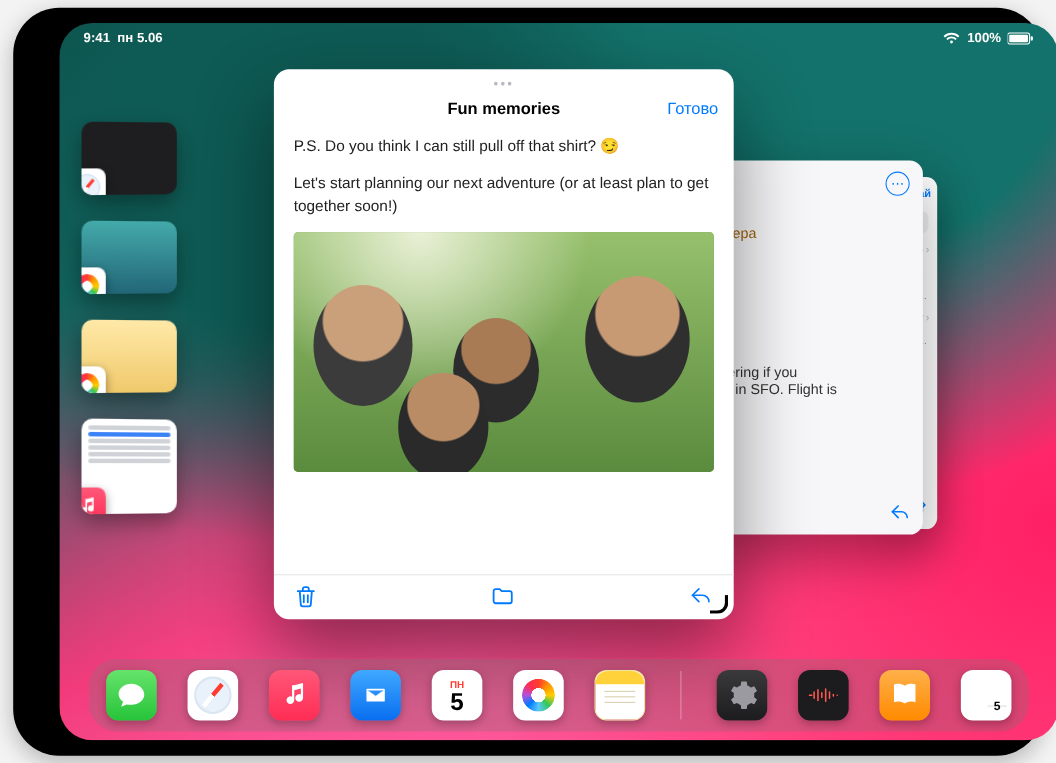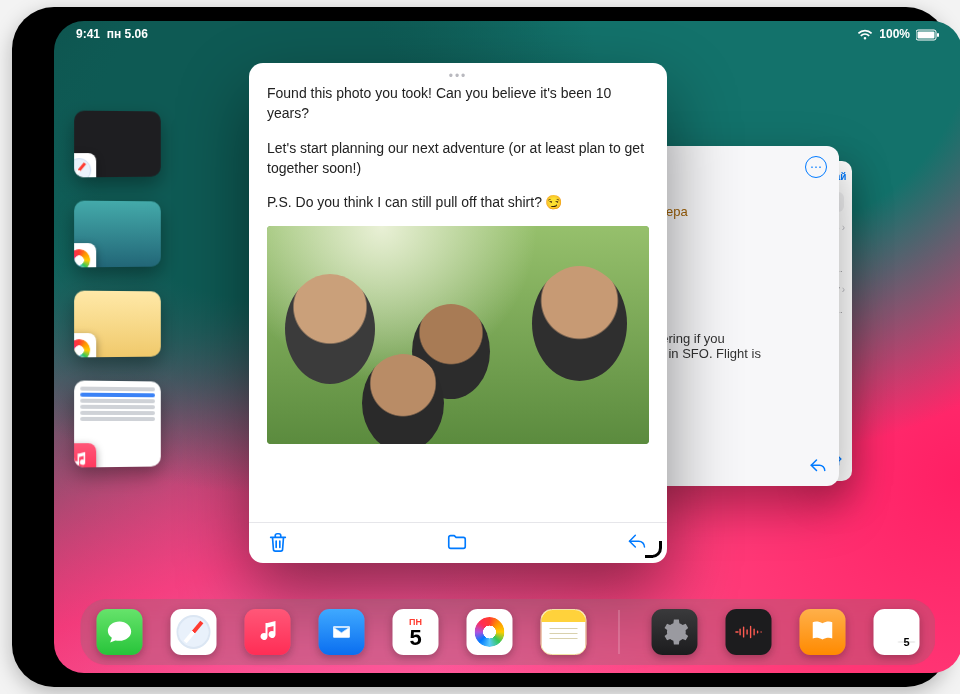--- a/index.html
+++ b/index.html
@@ -301,24 +301,27 @@
         </span>
       </div>
     </div>
     <div class="mail-preview-peek">
       <span>dering if you</span><br>
       <span>m in SFO. Flight is</span>
     </div>
 
     <div class="email-window">
       <div class="email-grabber">•••</div>
+      <div class="email-header">
+        <span class="email-title">Fun memories</span>
+        <span class="email-done">Готово</span>
+      </div>
       <div class="email-body">
-        <div>Found this photo you took! Can you believe it's been 10 years?</div>
+        <div>P.S. Do you think I can still pull off that shirt? 😏</div>
         <div>Let's start planning our next adventure (or at least plan to get together soon!)</div>
-        <div>P.S. Do you think I can still pull off that shirt? 😏</div>
         <div class="email-photo">
           <div class="photo-sky"></div>
           <div class="figure f1"></div>
           <div class="figure f2"></div>
           <div class="figure f3"></div>
           <div class="figure f4"></div>
         </div>
       </div>
       <div class="email-toolbar">
         <span class="tb-btn">

